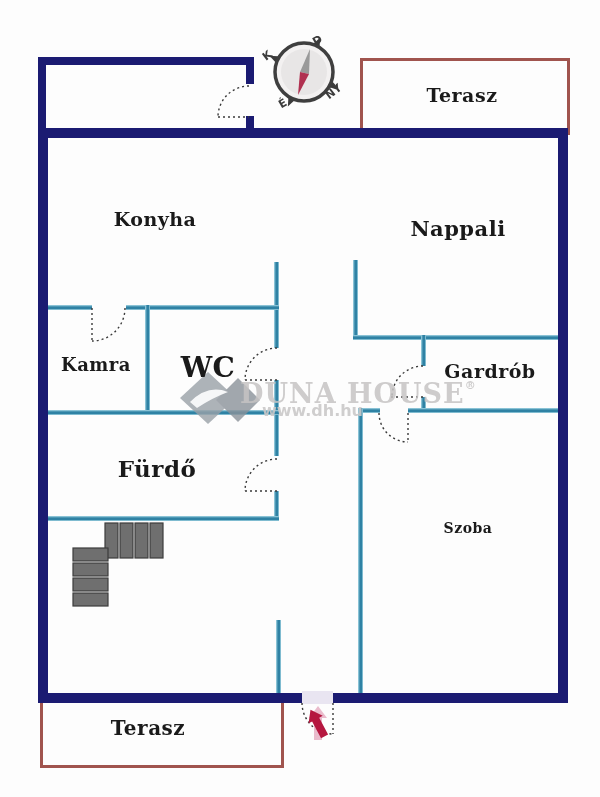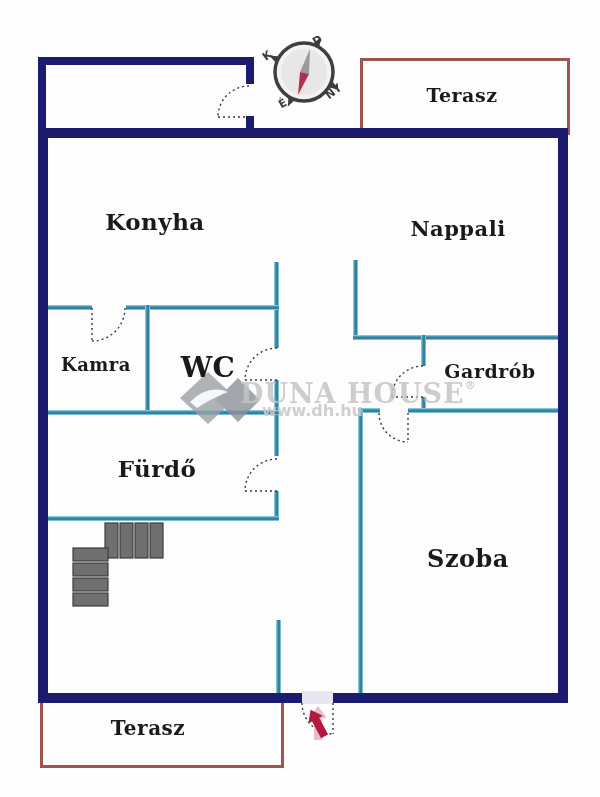--- a/index.html
+++ b/index.html
@@ -131,27 +131,27 @@
     </g>
 
     <g opacity="0.8">
       <polygon points="208,372 236,398 208,424 180,398" fill="#9aa1a8"></polygon>
       <polygon points="238,378 260,400 238,422 216,400" fill="#8b929a"></polygon>
       <path d="M190,402 Q208,384 228,392 Q212,398 197,408 Z" fill="#ffffff" opacity="0.9"></path>
     </g>
   </svg>
 
   <div class="room-label" style="left:402px;top:85px;width:120px;font-size:19px;">Terasz</div>
-  <div class="room-label" style="left:95px;top:209px;width:120px;font-size:23px;">Konyha</div>
+  <div class="room-label" style="left:95px;top:209px;width:120px;font-size:19px;">Konyha</div>
   <div class="room-label" style="left:46px;top:355px;width:100px;font-size:18px;">Kamra</div>
   <div class="room-label" style="left:398px;top:217px;width:120px;font-size:21px;">Nappali</div>
   <div class="room-label" style="left:168px;top:353px;width:80px;font-size:28px;">WC</div>
   <div class="room-label" style="left:97px;top:456px;width:120px;font-size:23px;">Fürdő</div>
   <div class="room-label" style="left:430px;top:361px;width:120px;font-size:19px;">Gardrób</div>
-  <div class="room-label" style="left:408px;top:546px;width:120px;font-size:24px;">Szoba</div>
+  <div class="room-label" style="left:408px;top:521px;width:120px;font-size:14px;">Szoba</div>
   <div class="room-label" style="left:88px;top:717px;width:120px;font-size:20px;">Terasz</div>
 
   <span class="cl" style="left:263px;top:49px;transform:rotate(-38deg);">K</span>
   <span class="cl" style="left:313px;top:34px;transform:rotate(-30deg);">D</span>
   <span class="cl" style="left:325px;top:85px;transform:rotate(-38deg);">NY</span>
   <span class="cl" style="left:279px;top:97px;transform:rotate(-30deg);">É</span>
 
   <div id="wm-text"><span>DUNA HOUSE</span><sup>®</sup></div>
   <div id="wm-url">www.dh.hu</div>
 

